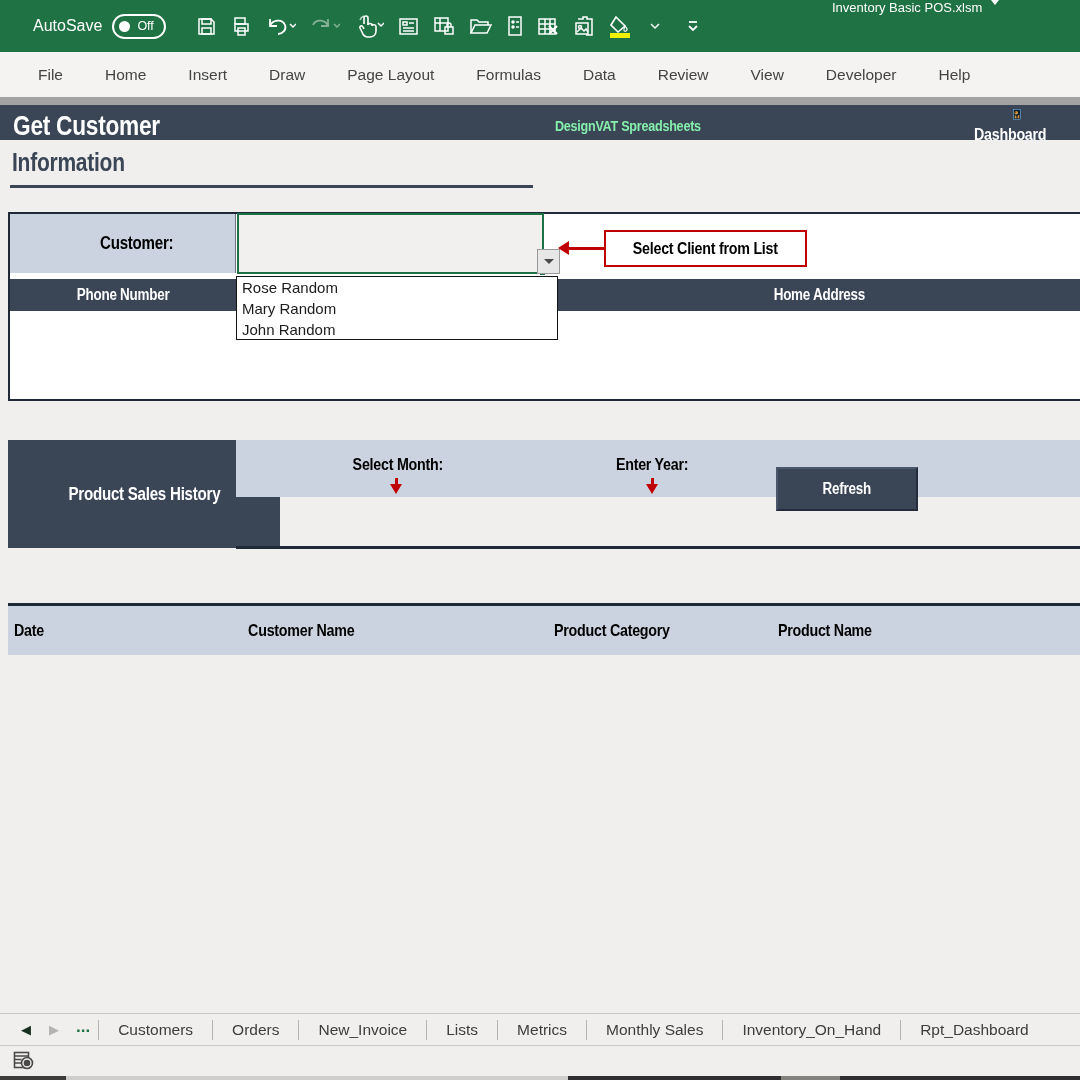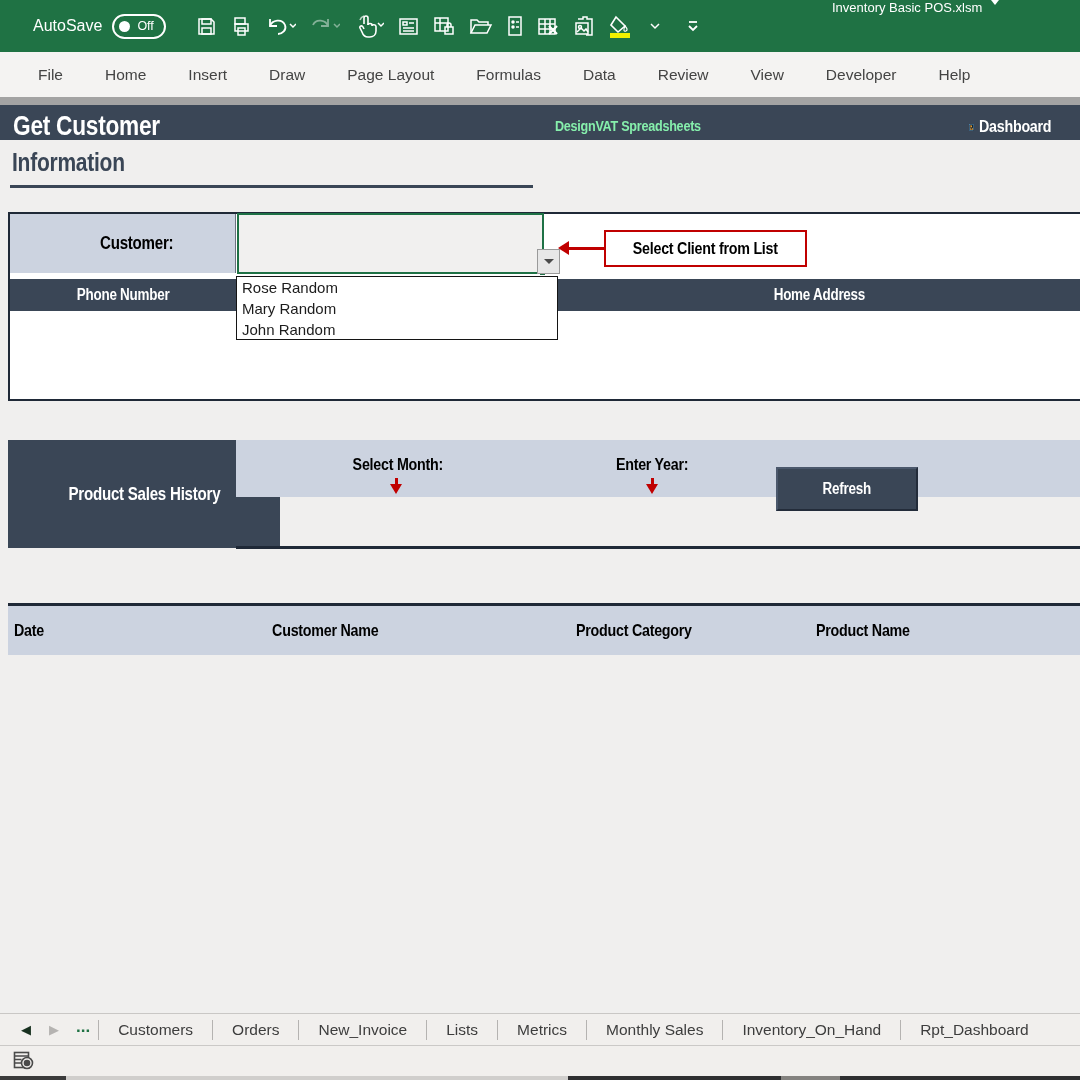--- a/index.html
+++ b/index.html
@@ -22,21 +22,21 @@
   .caret-down { width:0; height:0; border-left:4px solid transparent; border-right:4px solid transparent; border-top:5px solid #fff; }
 
   
   .ribbon { position:absolute; left:0; top:52px; width:1080px; height:45px; background:#f4f3f2; display:flex; align-items:center; padding-left:17px; }
   .ribbon .rtab { padding:0 21px; font-size:15.5px; color:#444; line-height:45px; }
 
   
   .pg-header { position:absolute; left:0; top:97px; width:1080px; height:43px; background:#3a4656; border-top:8px solid #a3a3a3; }
   .pg-title { position:absolute; left:13px; top:6px; color:#fff; font-size:27px; }
   .brand { position:absolute; left:448px; top:12px; width:360px; text-align:center; color:#86efac; font-size:15px; }
-  .dash-btn { position:absolute; left:969px; top:4px; width:96px; height:36px; display:flex; align-items:center; gap:5px; overflow:hidden; }
+  .dash-btn { position:absolute; left:969px; top:4px; width:96px; height:36px; display:flex; align-items:center; gap:5px; overflow:hidden;flex-direction:column; }
   .dash-label { color:#fff; font-size:17px; white-space:nowrap; }
 
   .cnd { font-weight:700; display:inline-block; letter-spacing:-.3px; transform:scaleX(.84); transform-origin:center; }
   .cnd-l { transform-origin:0 50%; }
 
   
   .info-title { position:absolute; left:12px; top:148px; color:#3a4656; font-size:25px; }
   .info-underline { position:absolute; left:10px; top:185px; width:523px; height:3px; background:#3a4656; }
 
   
@@ -60,21 +60,21 @@
   .psh-band { position:absolute; left:236px; top:440px; width:844px; height:57px; background:#ccd3e0; }
   .psh-bottomline { position:absolute; left:236px; top:546px; width:844px; height:3px; background:#1f2937; }
   .month-lb { position:absolute; left:310px; top:455px; width:175px; text-align:center; color:#000; font-size:17px; }
   .year-lb { position:absolute; left:575px; top:455px; width:155px; text-align:center; color:#000; font-size:17px; }
   .red-down { position:absolute; width:0; height:0; border-left:6px solid transparent; border-right:6px solid transparent; border-top:10px solid #c00000; }
   .red-down::before { content:""; position:absolute; left:-1.5px; top:-16px; width:3px; height:8px; background:#c00000; }
   .refresh-btn { position:absolute; left:776px; top:467px; width:142px; height:44px; background:#3a4656; border:2px solid #4b586c; border-right-color:#232c3a; border-bottom-color:#232c3a; display:flex; align-items:center; justify-content:center; color:#fff; font-size:16px; }
 
   
   .tbl-head { position:absolute; left:8px; top:603px; width:1072px; height:52px; background:#ccd3e0; border-top:3px solid #1f2937; }
-  .th { position:absolute; top:0; height:49px; display:flex; align-items:center; justify-content:flex-end; color:#000; font-size:17px; }
+  .th { position:absolute; top:0; height:49px; display:flex; align-items:center; justify-content:flex-start; color:#000; font-size:17px; }
   .th-date { left:6px; width:80px; justify-content:flex-start; }
   .th-cust { left:230px; width:150px; }
   .th-cat  { left:535px; width:160px; }
   .th-name { left:761px; width:150px; }
 
   
   .sheettabs { position:absolute; left:0; top:1013px; width:1080px; height:32px; background:#f1efed; border-top:1px solid #c9c7c5; display:flex; align-items:center; overflow:hidden; }
   .nav-arrow { font-size:13px; padding:0 9px; }
   .nav-left { color:#17301f; margin-left:12px; }
   .nav-right { color:#b5b3b1; }

